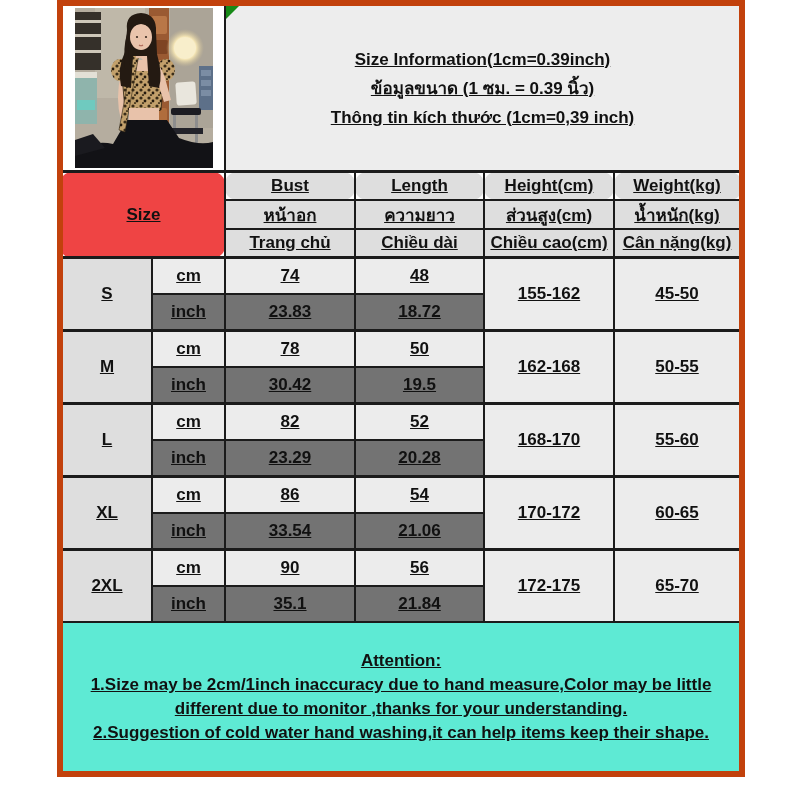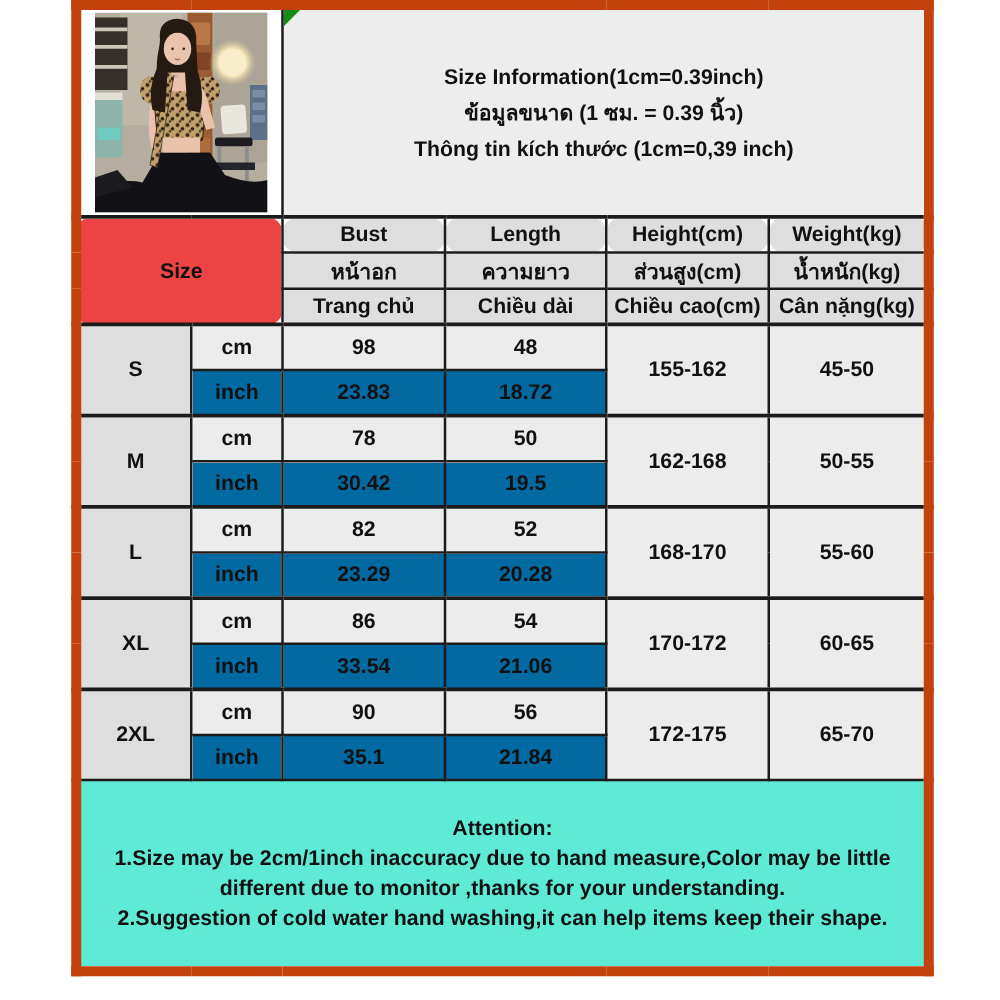--- a/index.html
+++ b/index.html
@@ -5,38 +5,39 @@
   html,body{margin:0;padding:0;}
   body{
     width:800px;height:800px;background:#ffffff;position:relative;overflow:hidden;
     font-family:"Liberation Sans","DejaVu Sans",sans-serif;color:#111;
   }
   .sheet{position:absolute;left:0;top:0;width:800px;height:800px;background:#fff;}
 
   table.size-table{
     position:absolute;left:57px;top:0;
     width:684px;border-collapse:collapse;table-layout:fixed;
-    border:8px solid #c2410c;
+    border:6px solid #c2410c;
+    text-decoration:underline;
   }
   table.size-table td, table.size-table th{
     border:2px solid #1b1b1b;
     text-align:center;vertical-align:middle;
     font-weight:bold;font-size:17px;color:#111;
     padding:0;overflow:hidden;
   }
   tr.photo-row td{height:164px;}
   tr.hdr-row td, tr.hdr-row th{height:26px;}
   tr.data-row td, tr.data-row th{height:34px;}
   tr.group-start td, tr.group-start th{border-top-width:3px;}
   tr.hdr-en td, tr.hdr-en th{border-top-width:3px;border-radius:12px;}
   tr.first-data td, tr.first-data th{border-top-width:3px;}
 
   .cell-gray{background:#ececec;}
   .cell-gray-dk{background:#dedede;}
-  .cell-white{background:#0369a1;}
+  .cell-white{background:#737373;}
 
   td.photo-cell{background:#ffffff;vertical-align:middle;}
   td.title-cell{
     background:#ededed;position:relative;
     font-size:21px;line-height:29px;font-weight:bold;
   }
   .title-lines{display:flex;flex-direction:column;justify-content:center;align-items:center;height:100%;}
   .green-corner{
     position:absolute;left:0;top:0;width:0;height:0;
     border-top:13px solid #178a17;border-right:13px solid transparent;
@@ -183,21 +184,21 @@
     <tr class="hdr-row">
       <td class="cell-gray-dk">Trang chủ</td>
       <td class="cell-gray-dk">Chiều dài</td>
       <td class="cell-gray-dk">Chiều cao(cm)</td>
       <td class="cell-gray-dk">Cân nặng(kg)</td>
     </tr>
 
     <tr class="data-row first-data group-start">
       <th class="size-letter" rowspan="2">S</th>
       <td class="unit-cell cell-gray">cm</td>
-      <td class="cell-gray">98</td>
+      <td class="cell-gray">74</td>
       <td class="cell-gray">48</td>
       <td class="cell-gray" rowspan="2">155-162</td>
       <td class="cell-gray" rowspan="2">45-50</td>
     </tr>
     <tr class="data-row">
       <td class="unit-cell cell-white">inch</td>
       <td class="cell-white">23.83</td>
       <td class="cell-white">18.72</td>
     </tr>
 

